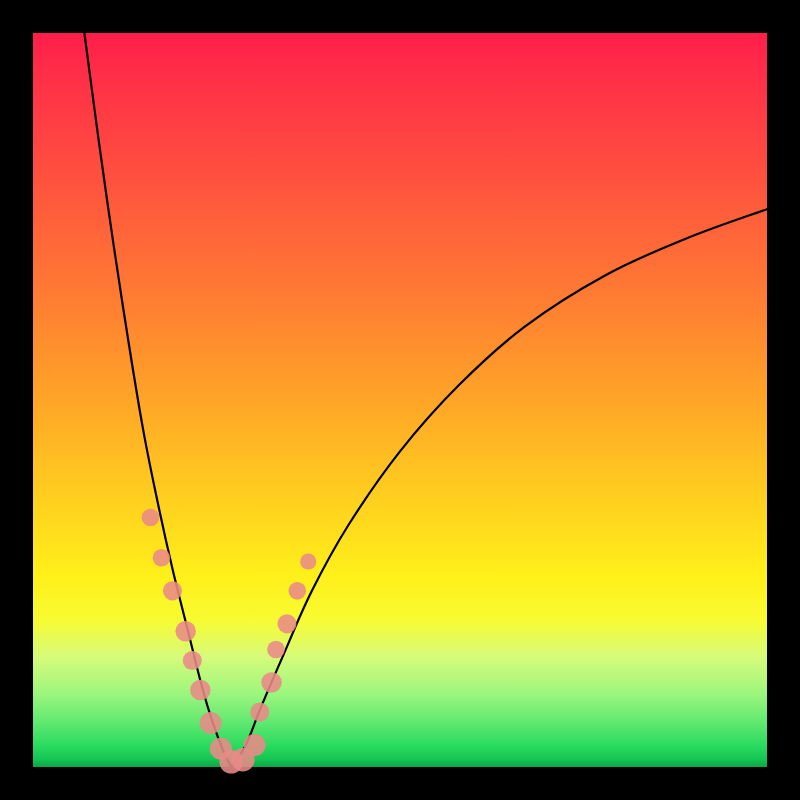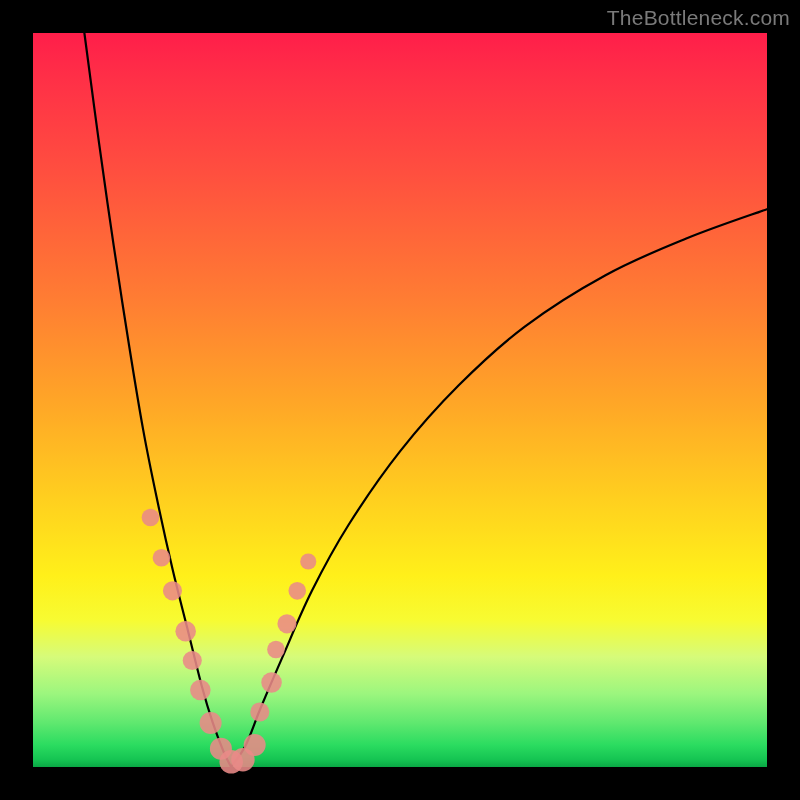--- a/index.html
+++ b/index.html
@@ -68,21 +68,20 @@
   .dot {
     fill: #e98a87;
     fill-opacity: 0.88;
     stroke: none;
   }
 </style>
 </head>
 <body>
 
 <div class="frame">
-  <div class="watermark">TheBottleneck.com</div>
 
   <div class="plot-area">
     <svg class="curves" viewBox="0 0 734 734" preserveAspectRatio="none">
       <path id="left-arm" class="curve-line" d="M 51.38 0.00 C 54.02 19.82, 60.78 71.79, 66.06 110.10 C 71.34 148.41, 75.46 177.19, 80.74 212.86 C 86.02 248.53, 90.14 275.25, 95.42 308.28 C 100.70 341.31, 104.82 367.29, 110.10 396.36 C 115.38 425.43, 119.50 444.66, 124.78 469.76 C 130.06 494.86, 134.18 513.36, 139.46 535.82 C 144.74 558.28, 148.86 573.40, 154.14 594.54 C 159.42 615.68, 164.20 636.08, 168.82 653.26 C 173.44 670.44, 175.87 678.07, 179.83 689.96 C 183.79 701.85, 187.54 711.39, 190.84 719.32 C 194.14 727.25, 196.86 731.36, 198.18 734.00"></path>
       <path id="right-arm" class="curve-line" d="M 198.18 734.00 C 200.82 730.04, 207.58 722.55, 212.86 711.98 C 218.14 701.41, 220.93 691.13, 227.54 675.28 C 234.15 659.43, 240.31 645.04, 249.56 623.90 C 258.81 602.76, 267.03 581.62, 278.92 557.84 C 290.81 534.06, 299.77 516.88, 315.62 491.78 C 331.47 466.68, 347.18 443.48, 367.00 418.38 C 386.82 393.28, 403.26 374.78, 425.72 352.32 C 448.18 329.86, 465.36 313.42, 491.78 293.60 C 518.20 273.78, 543.45 258.07, 572.52 242.22 C 601.59 226.37, 624.19 217.41, 653.26 205.52 C 682.33 193.63, 719.47 181.44, 734.00 176.16"></path>
       <g id="dots-group">
           <circle class="dot" cx="117.44" cy="484.44" r="8.81"></circle>
           <circle class="dot" cx="128.45" cy="524.81" r="8.81"></circle>
           <circle class="dot" cx="139.46" cy="557.84" r="9.54"></circle>
           <circle class="dot" cx="152.67" cy="598.21" r="10.28"></circle>

